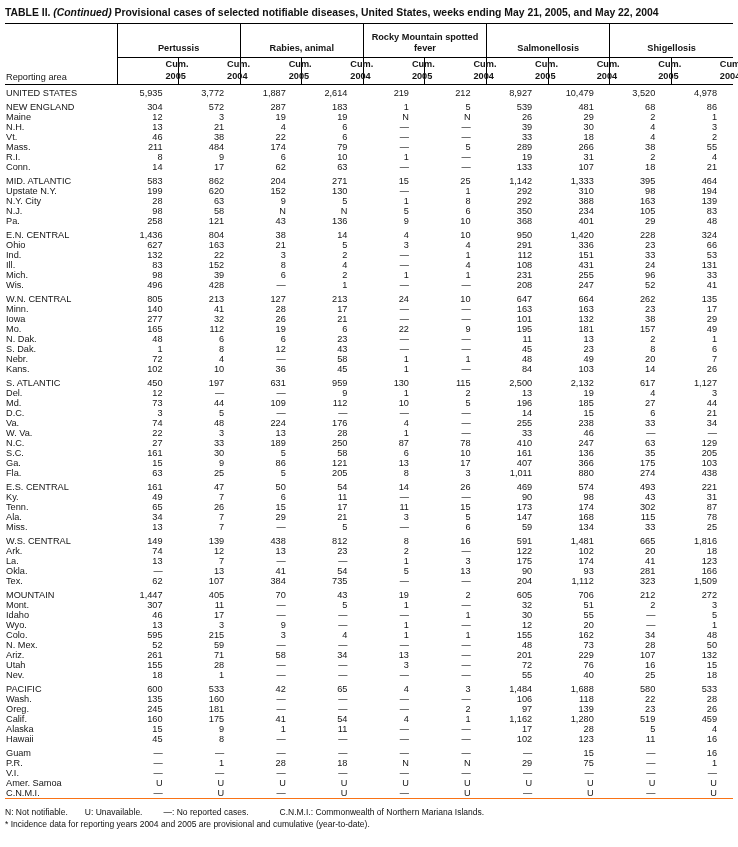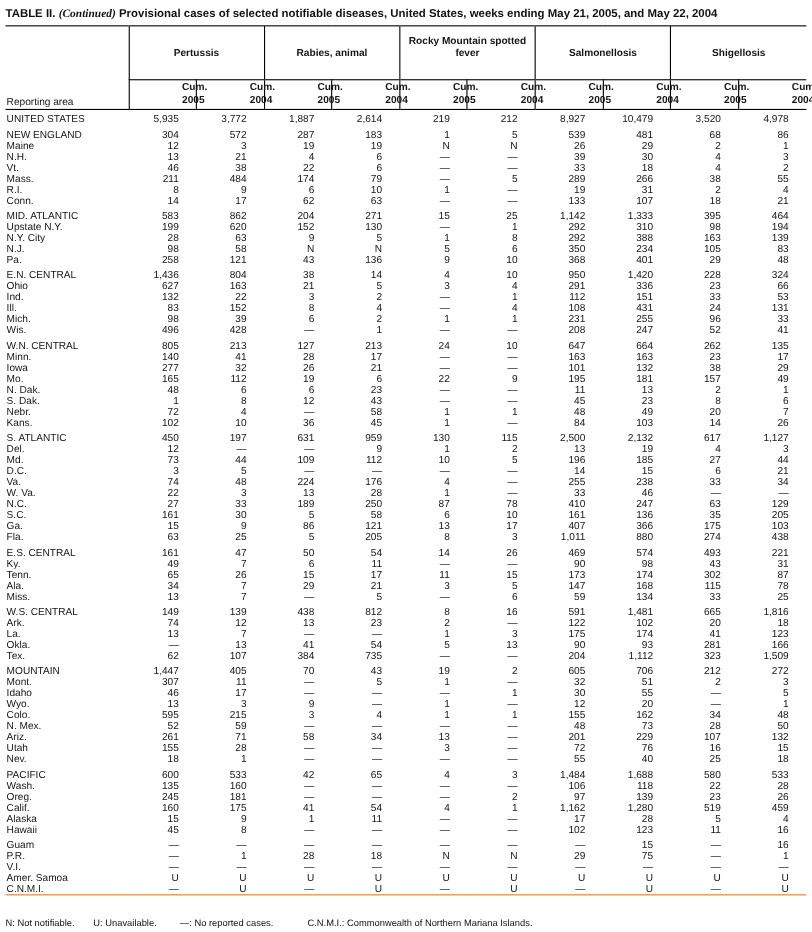--- a/index.html
+++ b/index.html
@@ -6,58 +6,58 @@
   body {
     width: 738px; height: 847px;
     color: #151515;
     font-family: "Liberation Sans", sans-serif;
     -webkit-font-smoothing: antialiased;
   }
   .page { padding: 6px 5px 0 5px; }
 
   .title { font-weight: bold; font-size: 10.4px; line-height: 1.3; color: #111; }
   .title .tline { white-space: nowrap; }
-  .title i { font-style: italic; font-family: Liberation Serif, serif; }
+  .title i { font-style: italic; }
 
   table.mmwr {
     width: 728px;
     border-collapse: collapse;
     table-layout: fixed;
     margin-top: 3px;
     border-top: 1px solid #000;
   }
   col.area-col { width: 112px; }
 
   th { font-size: 9.2px; padding: 0; }
   th.area-head {
     font-weight: normal; text-align: left; vertical-align: bottom;
     padding: 0 0 2px 1px; border-bottom: 1px solid #000;
   }
   th.group {
     font-weight: bold; text-align: center; vertical-align: bottom;
-    height: 29px; padding: 1px 4px 18px 4px; line-height: 1.15;
+    height: 29px; padding: 1px 4px 3px 4px; line-height: 1.15;
     border-left: 1px solid #000; border-bottom: 1px solid #000;
   }
   th.sub {
     font-weight: bold; text-align: center; vertical-align: middle;
     height: 26px; line-height: 1.25;
     border-left: 1px solid #000; border-bottom: 1px solid #000; padding-left: 48px;
   }
 
   tbody { border-bottom: 1px solid #f97316; }
   tbody td {
     font-size: 9.2px; height: 10px; line-height: 10px;
     padding: 0; white-space: nowrap; overflow: hidden;
   }
   tbody tr:first-child td { padding-top: 3px; }
   td.area { text-align: left; padding-left: 1px; }
   td.num  { text-align: right; padding-right: 16px; }
   tr.spacer td { height: 4px; padding: 0; }
 
-  .legend { display: flex; font-size: 8.5px; margin-top: 20px; color: #111; }
+  .legend { display: flex; font-size: 8.5px; margin-top: 8px; color: #111; }
   .legend span:nth-child(1) { margin-right: 17px; }
   .legend span:nth-child(2) { margin-right: 21px; }
   .legend span:nth-child(3) { margin-right: 31px; }
   .note { font-size: 8.5px; margin-top: 2px; color: #111; }
 </style>
 </head>
 <body>
 
 <div class="page">
 
@@ -1035,14 +1035,15 @@
         </tr>
       </tbody>
   </table>
 
   <div class="legend">
     <span>N: Not notifiable.</span>
     <span>U: Unavailable.</span>
     <span>—: No reported cases.</span>
     <span>C.N.M.I.: Commonwealth of Northern Mariana Islands.</span>
   </div>
+  <div class="note">* Incidence data for reporting years 2004 and 2005 are provisional and cumulative (year-to-date).</div>
 
 </div>
 
 </body></html>

